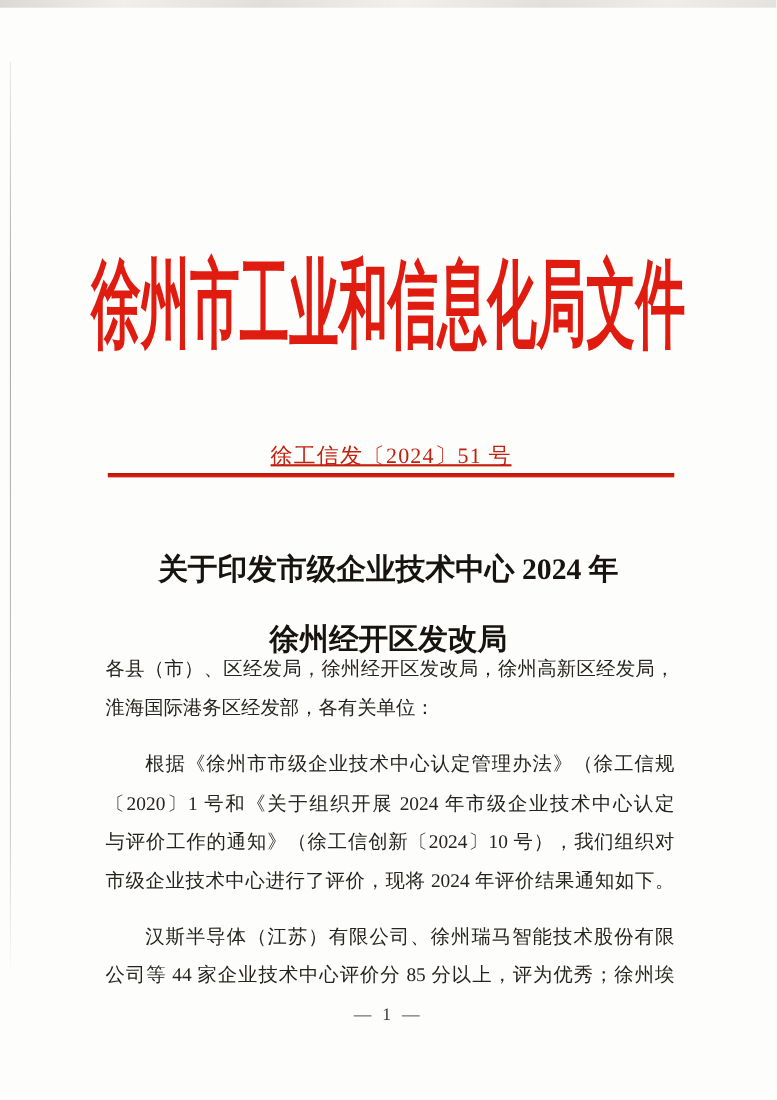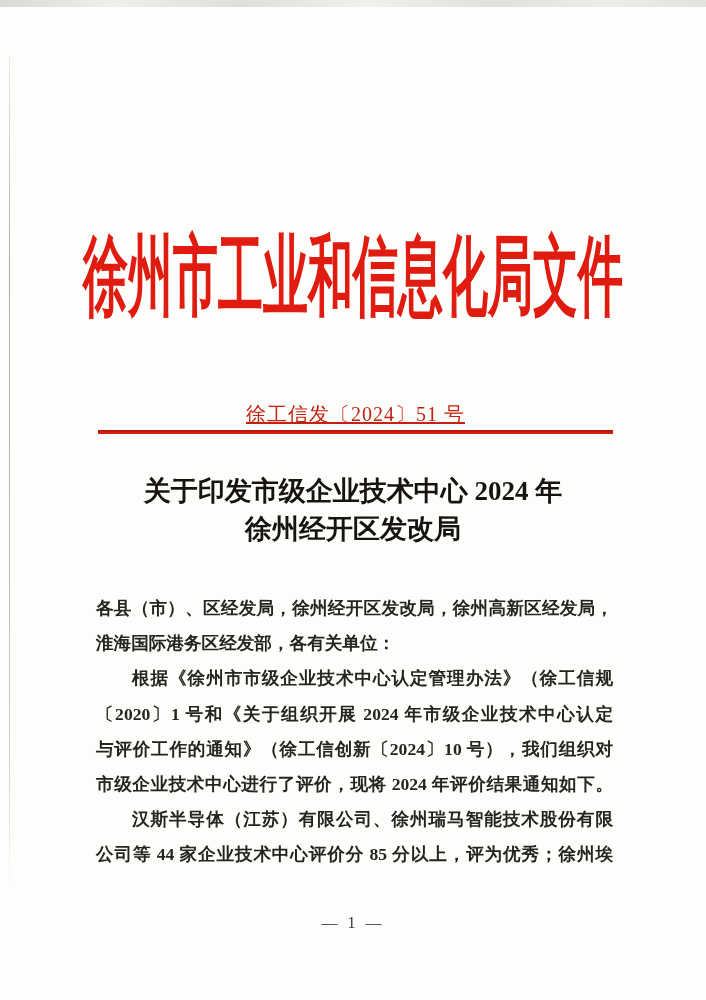--- a/index.html
+++ b/index.html
@@ -86,40 +86,40 @@
     position: absolute;
     top: 472px; left: 0;
     width: 706px;
     margin: 0;
     text-align: center;
     font-size: 27px;
     font-weight: bold;
     color: #161310;
     line-height: 38px;
   }
-  .notice-title .line { display: block; }
+  .notice-title .line { display: block; margin-top: 26px; }
   
   .body-text {
     position: absolute;
     top: 591px; left: 96px;
     width: 517px;
     font-size: 17.6px;
     line-height: 35.2px;
     color: #262420;
   }
   .bline {
     text-align: justify;
     text-align-last: justify;
-    font-weight: bold;
   }
   .bline.end {
     text-align-last: left;
   }
   .bline.indent {
     padding-left: 36px;
+    margin-top: 16px;
   }
   .page-number {
     position: absolute;
     top: 914px; left: 0;
     width: 706px;
     text-align: center;
     font-size: 16px;
     color: #3a3a3a;
     letter-spacing: 3px;
   }

